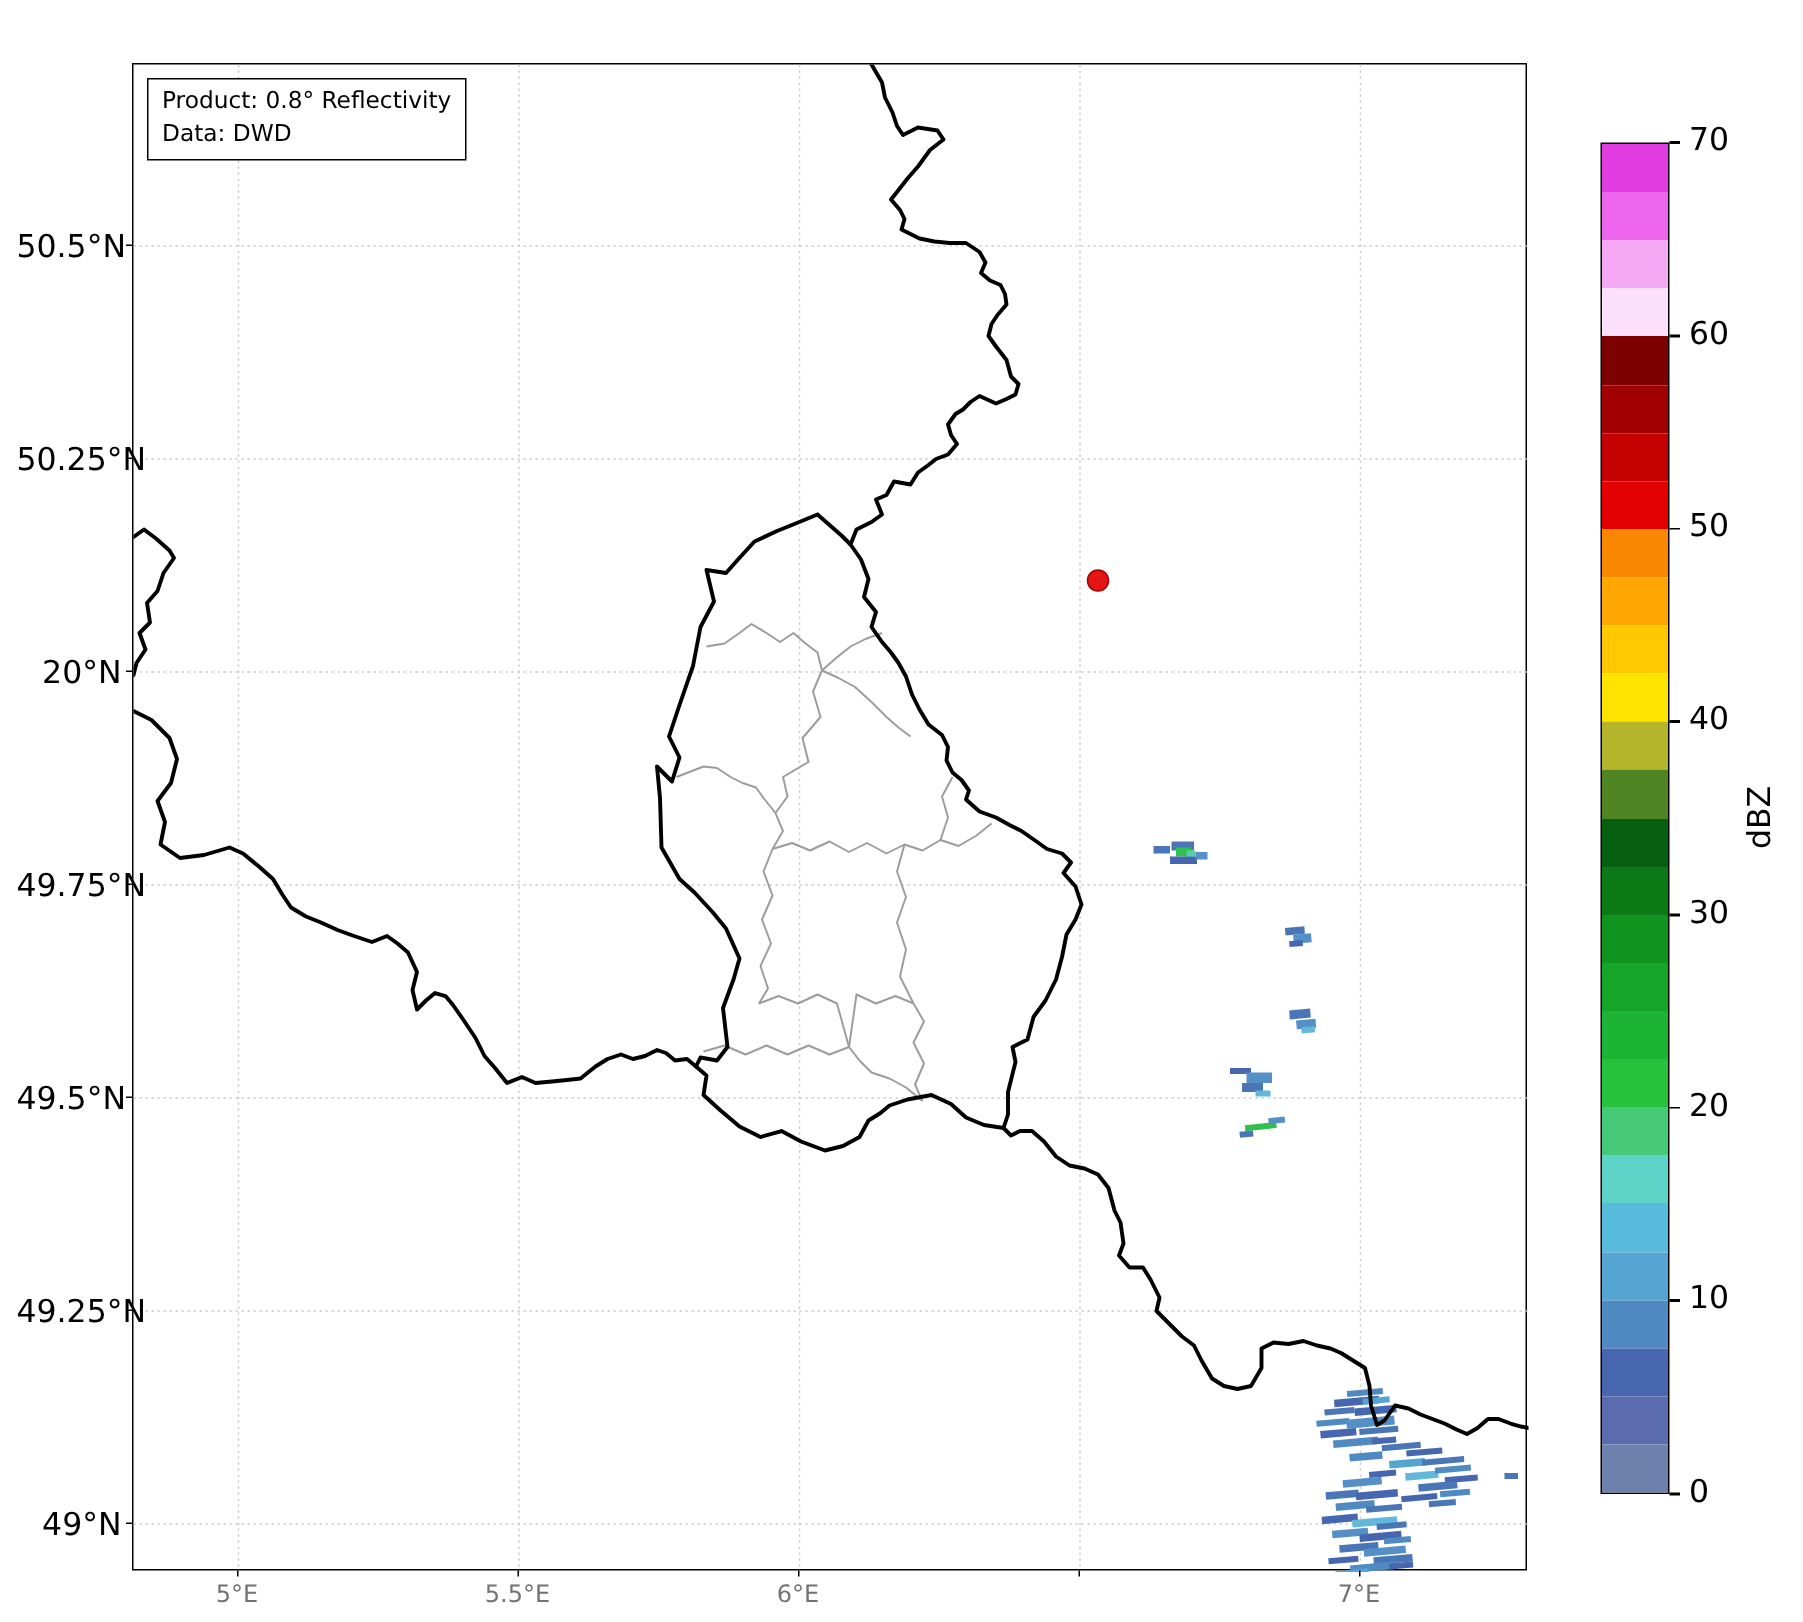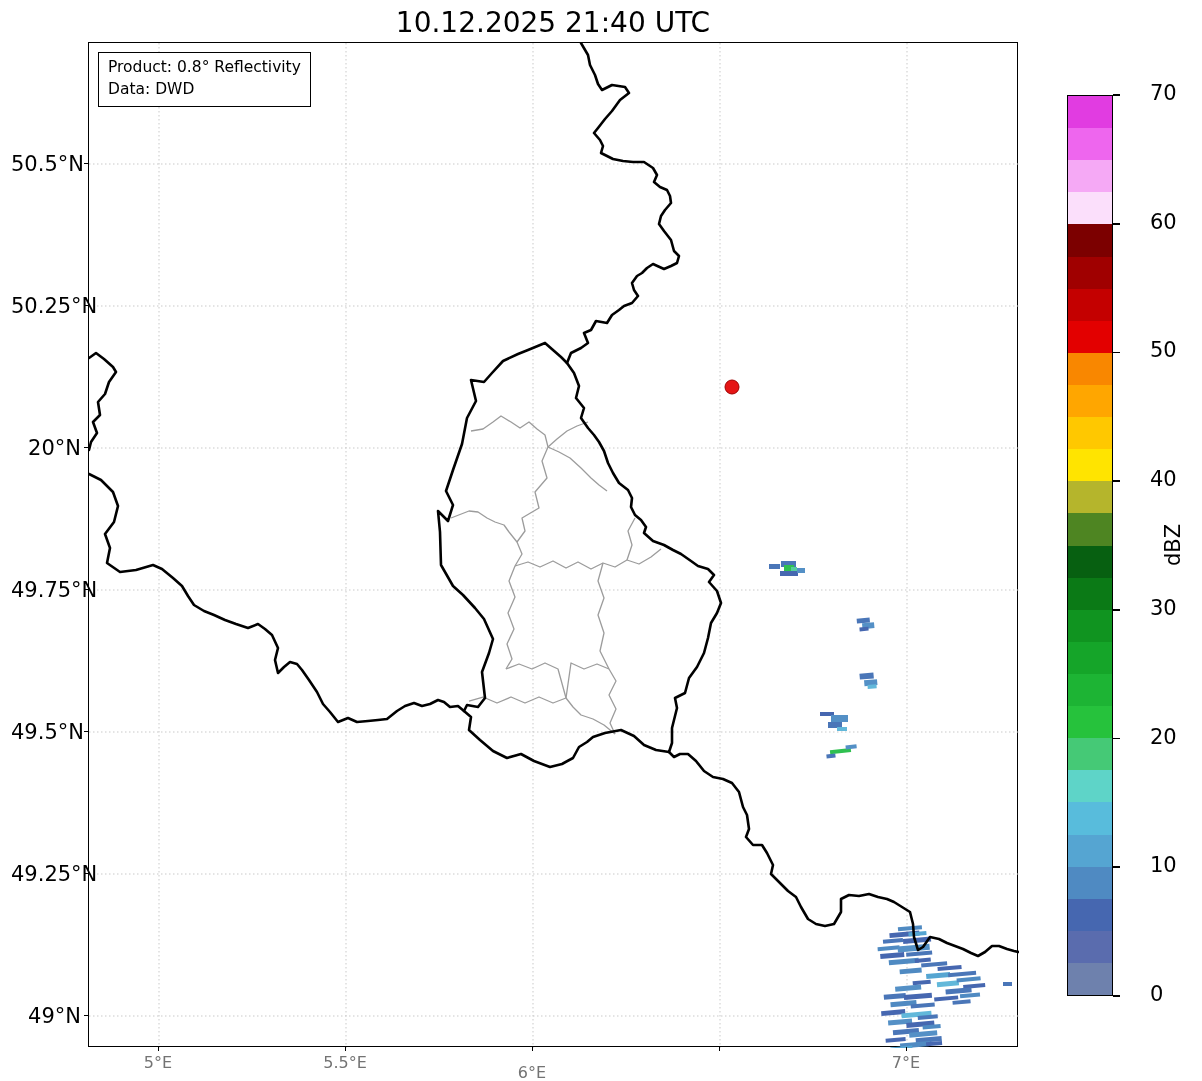--- a/index.html
+++ b/index.html
@@ -12,30 +12,29 @@
   #geo{position:absolute;left:0;top:0;}
   #info-box{position:absolute;left:9px;top:9px;background:#fff;border:1.3px solid #000;
        padding:3px 9px 5px 9px;font-size:15.5px;line-height:1.45;color:#000;z-index:5;}
   .xtick-label{position:absolute;width:90px;text-align:center;font-size:16px;color:#737373;top:1053px;}
   .ytick-label{position:absolute;width:70px;text-align:right;font-size:21px;color:#000;right:1121px;}
   .tickmark{position:absolute;background:#000;}
   #colorbar{position:absolute;left:1067px;top:95px;width:46px;height:901px;
        border:1.4px solid #000;box-sizing:border-box;display:flex;flex-direction:column;}
   .cb-band{width:100%;flex:1 1 auto;}
   .cb-tick{position:absolute;left:1113px;width:7px;height:1.6px;background:#000;}
-  .cb-label{position:absolute;left:1126px;font-size:21px;color:#000;margin-left:24px;}
+  .cb-label{position:absolute;left:1126px;font-size:21px;color:#000;}
   #cb-axis-label{position:absolute;left:1138px;top:519px;width:70px;height:52px;
        font-size:21px;color:#000;transform:rotate(-90deg);transform-origin:center center;
        display:flex;align-items:center;justify-content:center;}
 </style>
 </head>
 <body>
 
 <div id="app">
-  <div id="page-title">10.12.2025 21:40 UTC</div>
 
   <div id="map-area">
     <svg id="geo" width="930" height="1005" viewBox="88 42 930 1005" preserveAspectRatio="none">
         <line x1="158" y1="42" x2="158" y2="1047" stroke="#c9c9c9" stroke-width="1" stroke-dasharray="1.5,2.5"></line>
         <line x1="345" y1="42" x2="345" y2="1047" stroke="#c9c9c9" stroke-width="1" stroke-dasharray="1.5,2.5"></line>
         <line x1="532" y1="42" x2="532" y2="1047" stroke="#c9c9c9" stroke-width="1" stroke-dasharray="1.5,2.5"></line>
         <line x1="719" y1="42" x2="719" y2="1047" stroke="#c9c9c9" stroke-width="1" stroke-dasharray="1.5,2.5"></line>
         <line x1="906" y1="42" x2="906" y2="1047" stroke="#c9c9c9" stroke-width="1" stroke-dasharray="1.5,2.5"></line>
         <line x1="88" y1="163" x2="1018" y2="163" stroke="#c9c9c9" stroke-width="1" stroke-dasharray="1.5,2.5"></line>
         <line x1="88" y1="305" x2="1018" y2="305" stroke="#c9c9c9" stroke-width="1" stroke-dasharray="1.5,2.5"></line>
@@ -175,21 +174,21 @@
       <div class="cb-band" style="background: rgb(79, 138, 194);"></div>
       <div class="cb-band" style="background: rgb(70, 103, 176);"></div>
       <div class="cb-band" style="background: rgb(90, 108, 174);"></div>
       <div class="cb-band" style="background: rgb(110, 129, 173);"></div>
     </div>
   <div id="cb-axis-label">dBZ</div>
 <div class="xtick-label" style="left: 113px;">5°E</div>
     <div class="tickmark" style="left: 158px; top: 1047px; width: 1.4px; height: 4px;"></div>
     <div class="xtick-label" style="left: 300px;">5.5°E</div>
     <div class="tickmark" style="left: 345px; top: 1047px; width: 1.4px; height: 4px;"></div>
-    <div class="xtick-label" style="left: 487px; margin-top: 10px;">6°E</div>
+    <div class="xtick-label" style="left: 487px;">6°E</div>
     <div class="tickmark" style="left: 532px; top: 1047px; width: 1.4px; height: 4px;"></div>
     <div class="xtick-label" style="left: 646px; margin-top: 27px;">6.5°E</div>
     <div class="tickmark" style="left: 719px; top: 1047px; width: 1.4px; height: 4px;"></div>
     <div class="xtick-label" style="left: 861px;">7°E</div>
     <div class="tickmark" style="left: 906px; top: 1047px; width: 1.4px; height: 4px;"></div>
     <div class="ytick-label" style="top: 152px;">50.5°N</div>
     <div class="tickmark" style="left: 84px; top: 163px; width: 4px; height: 1.4px;"></div>
     <div class="ytick-label" style="top: 294px;">50.25°N</div>
     <div class="tickmark" style="left: 84px; top: 305px; width: 4px; height: 1.4px;"></div>
     <div class="ytick-label" style="top: 436px;">20°N</div>

